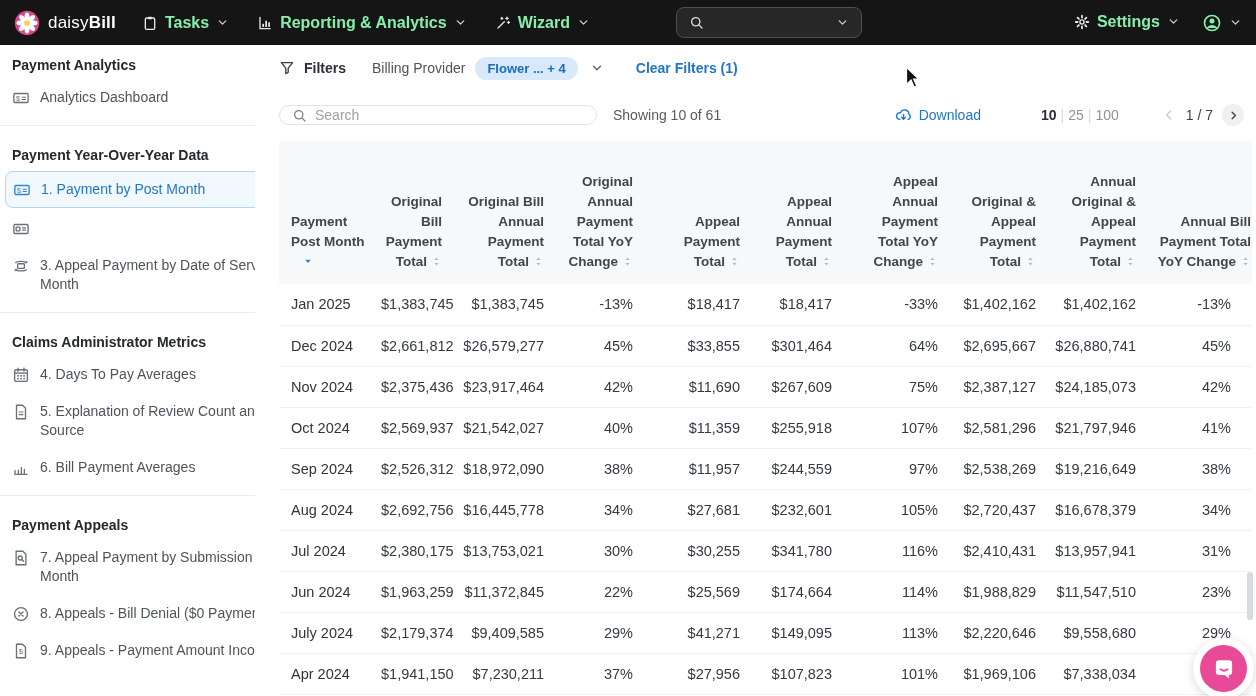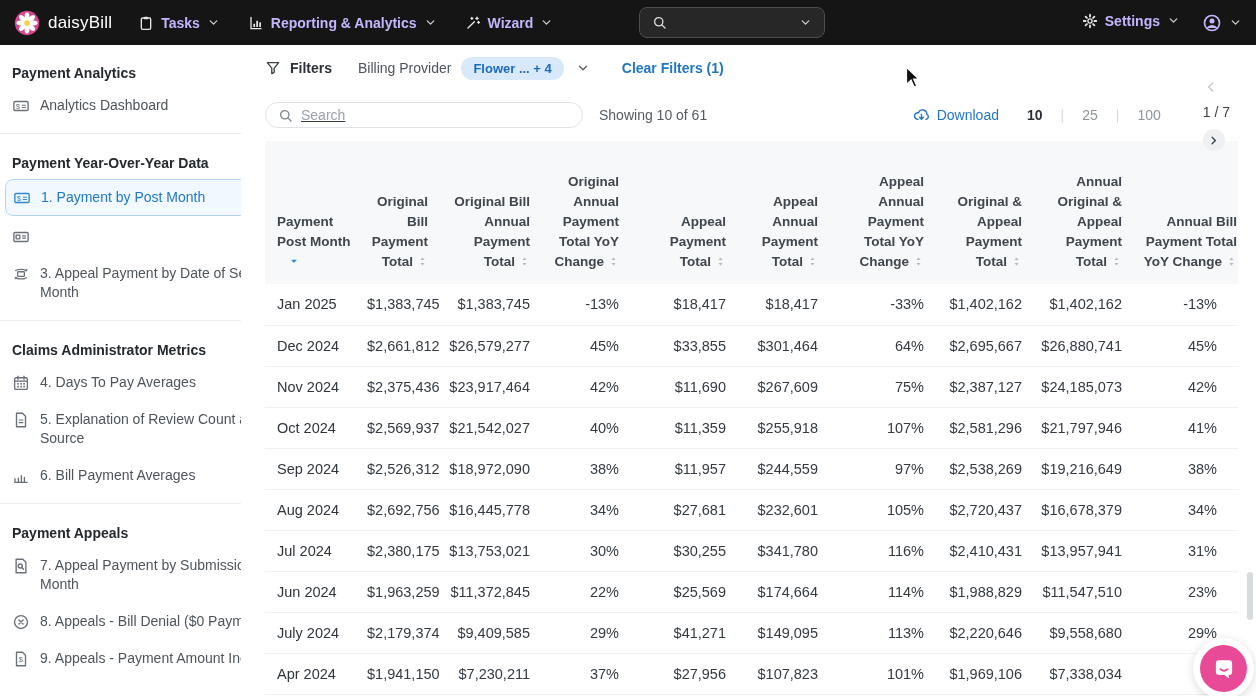--- a/index.html
+++ b/index.html
@@ -7,68 +7,68 @@
   body { font-family:"Liberation Sans","DejaVu Sans",sans-serif; background:#fff; color:#333a41; }
   #screen { position:relative; width:1256px; height:696px; overflow:hidden; background:#fff; }
 
   
   .navbar { position:absolute; left:0; top:0; width:1256px; height:45px; background:#151515;
             display:flex; align-items:center; padding:0 14px; color:#f2f2f2; }
   .brand { display:flex; align-items:center; gap:8px; margin-right:26px; cursor:pointer; }
   .brand .logo { width:26px; height:26px; display:block; }
   .brand-text { font-size:17px; color:#fff; letter-spacing:.2px; }
   .brand-text .b1 { font-weight:400; }
-  .brand-text .b2 { font-weight:400; }
-  .nav-menu { display:flex; align-items:center; gap:7px; margin-right:28px; font-size:14px; font-weight:700; color:#c4b5fd; cursor:pointer; white-space:nowrap; }
+  .brand-text .b2 { font-weight:700; }
+  .nav-menu { display:flex; align-items:center; gap:7px; margin-right:28px; font-size:16px; font-weight:700; color:#86efac; cursor:pointer; white-space:nowrap; }
   .nav-menu .mi { width:16px; height:16px; color:#e8e8e8; }
   .nav-menu .chev { width:13px; height:13px; color:#cfcfcf; }
   .nav-search { margin-left:58px; display:flex; align-items:center; gap:9px; background:#272727; border:1px solid #4e4e4e;
                 border-radius:8px; height:31px; padding:0 12px; width:186px; font-size:14px; font-weight:600; color:#ededed; cursor:pointer; }
   .nav-search .mi { width:15px; height:15px; color:#dedede; flex:none; }
   .nav-search .chev { width:13px; height:13px; color:#cfcfcf; margin-left:auto; flex:none; }
   .nav-right { margin-left:auto; display:flex; align-items:flex-start; gap:22px; }
   .icon { display:inline-block; }
   .icon svg { width:100%; height:100%; display:block; }
 
   
-  .sidebar { position:absolute; left:0; top:45px; width:300px; height:651px; background:#fff; border-right:1px solid #e6e8ea; padding-top:8px; overflow:hidden; }
+  .sidebar { position:absolute; left:0; top:45px; width:300px; height:651px; background:#fff; border-right:1px solid #e6e8ea; overflow:hidden; }
   .side-title { display:flex; align-items:center; justify-content:space-between; padding:12px 18px 6px 12px;
                 font-size:14px; font-weight:700; color:#24292e; }
   .side-title .chev { width:15px; height:15px; color:#555b62; cursor:pointer; }
   .side-item { display:flex; align-items:flex-start; gap:10px; padding:9px 12px; font-size:14px; line-height:19px; color:#4d545b; cursor:pointer; }
   .side-item .ic { width:18px; height:18px; flex:none; color:#6a7077; margin-top:1px; }
   .side-item.selected { margin:2px 5px; padding:8px 7px; background:#f1f8fe; border:1px solid #b1d4f2; border-radius:8px; color:#2277c9; }
   .side-item.selected .ic { color:#2e86d1; }
   .side-div { border:none; border-top:1px solid #e9ebed; margin:9px 0; }
 
   
-  .main { position:absolute; left:241px; top:45px; width:997px; height:651px; background:#fff; }
+  .main { position:absolute; left:255px; top:45px; width:997px; height:651px; background:#fff; }
 
   .filter-row { display:flex; align-items:center; height:42px; padding-left:24px; margin-top:2px; font-size:14px; }
   .filter-row .funnel { width:16px; height:16px; color:#3a4047; margin-right:9px; }
   .filters-label { font-weight:700; color:#2a2f35; margin-right:26px; }
   .field-label { color:#4d545b; margin-right:10px; }
   .chip { background:#d7e9fa; color:#1c6cbd; font-size:13px; font-weight:600; border-radius:13px; padding:4px 12px; cursor:pointer; }
   .chip-chev { width:14px; height:14px; color:#5a6067; margin-left:12px; cursor:pointer; }
   .clear-link { color:#2176c9; font-weight:700; margin-left:32px; cursor:pointer; }
 
   .toolbar { display:flex; align-items:center; height:52px; padding:0 8px 0 24px; }
-  .search-box { display:flex; align-items:center; gap:8px; width:318px; height:26px; border:1px solid #dfe2e6; border-radius:17px; padding:0 12px;text-decoration:underline; }
+  .search-box { display:flex; align-items:center; gap:8px; width:318px; height:20px; border:1px solid #dfe2e6; border-radius:17px; padding:0 12px; }
   .search-box .mi { width:15px; height:15px; color:#7d858d; flex:none; }
   .search-box input { border:none; outline:none; font-size:14px; color:#333; width:100%; font-family:inherit; background:transparent; }
   .search-box input::placeholder { color:#9aa1a8; }
   .showing { margin-left:16px; font-size:14px; color:#555b61; }
   .tb-right { margin-left:auto; display:flex; align-items:center; }
   .download { display:flex; align-items:center; gap:7px; color:#2176c9; font-size:14px; font-weight:400; cursor:pointer; }
   .download .ic { width:17px; height:17px; }
-  .page-sizes { display:flex; align-items:center; gap:18px; margin-left:28px; font-size:14px; }
+  .page-sizes { display:flex; align-items:center; gap:4px; margin-left:60px; font-size:14px; }
   .psize { color:#8d939a; cursor:pointer; }
   .psize.active { color:#2a2f35; font-weight:700; }
   .psep { color:#d5d9dd; }
-  .pager { display:flex; gap:9px; margin-left:42px;flex-direction:column; }
+  .pager { display:flex; align-items:center; gap:9px; margin-left:42px; }
   .pg-prev { width:16px; height:16px; color:#c8cdd2; cursor:pointer; }
   .pg-ind { font-size:14px; color:#3a3f45; }
   .pg-next { width:22px; height:22px; border-radius:50%; background:#eef0f2; display:flex; align-items:center; justify-content:center; cursor:pointer; }
   .pg-next .ic { width:13px; height:13px; color:#3f464d; }
 
   
   .table-wrap { margin-left:24px; width:973px; overflow:hidden; }
   table { border-collapse:collapse; table-layout:fixed; width:980px; }
   thead th { background:#f7f8f9; height:143px; vertical-align:bottom; padding:0 8px 12px 8px;
              font-size:13.5px; font-weight:600; color:#3f464d; line-height:20px; text-align:right; }

